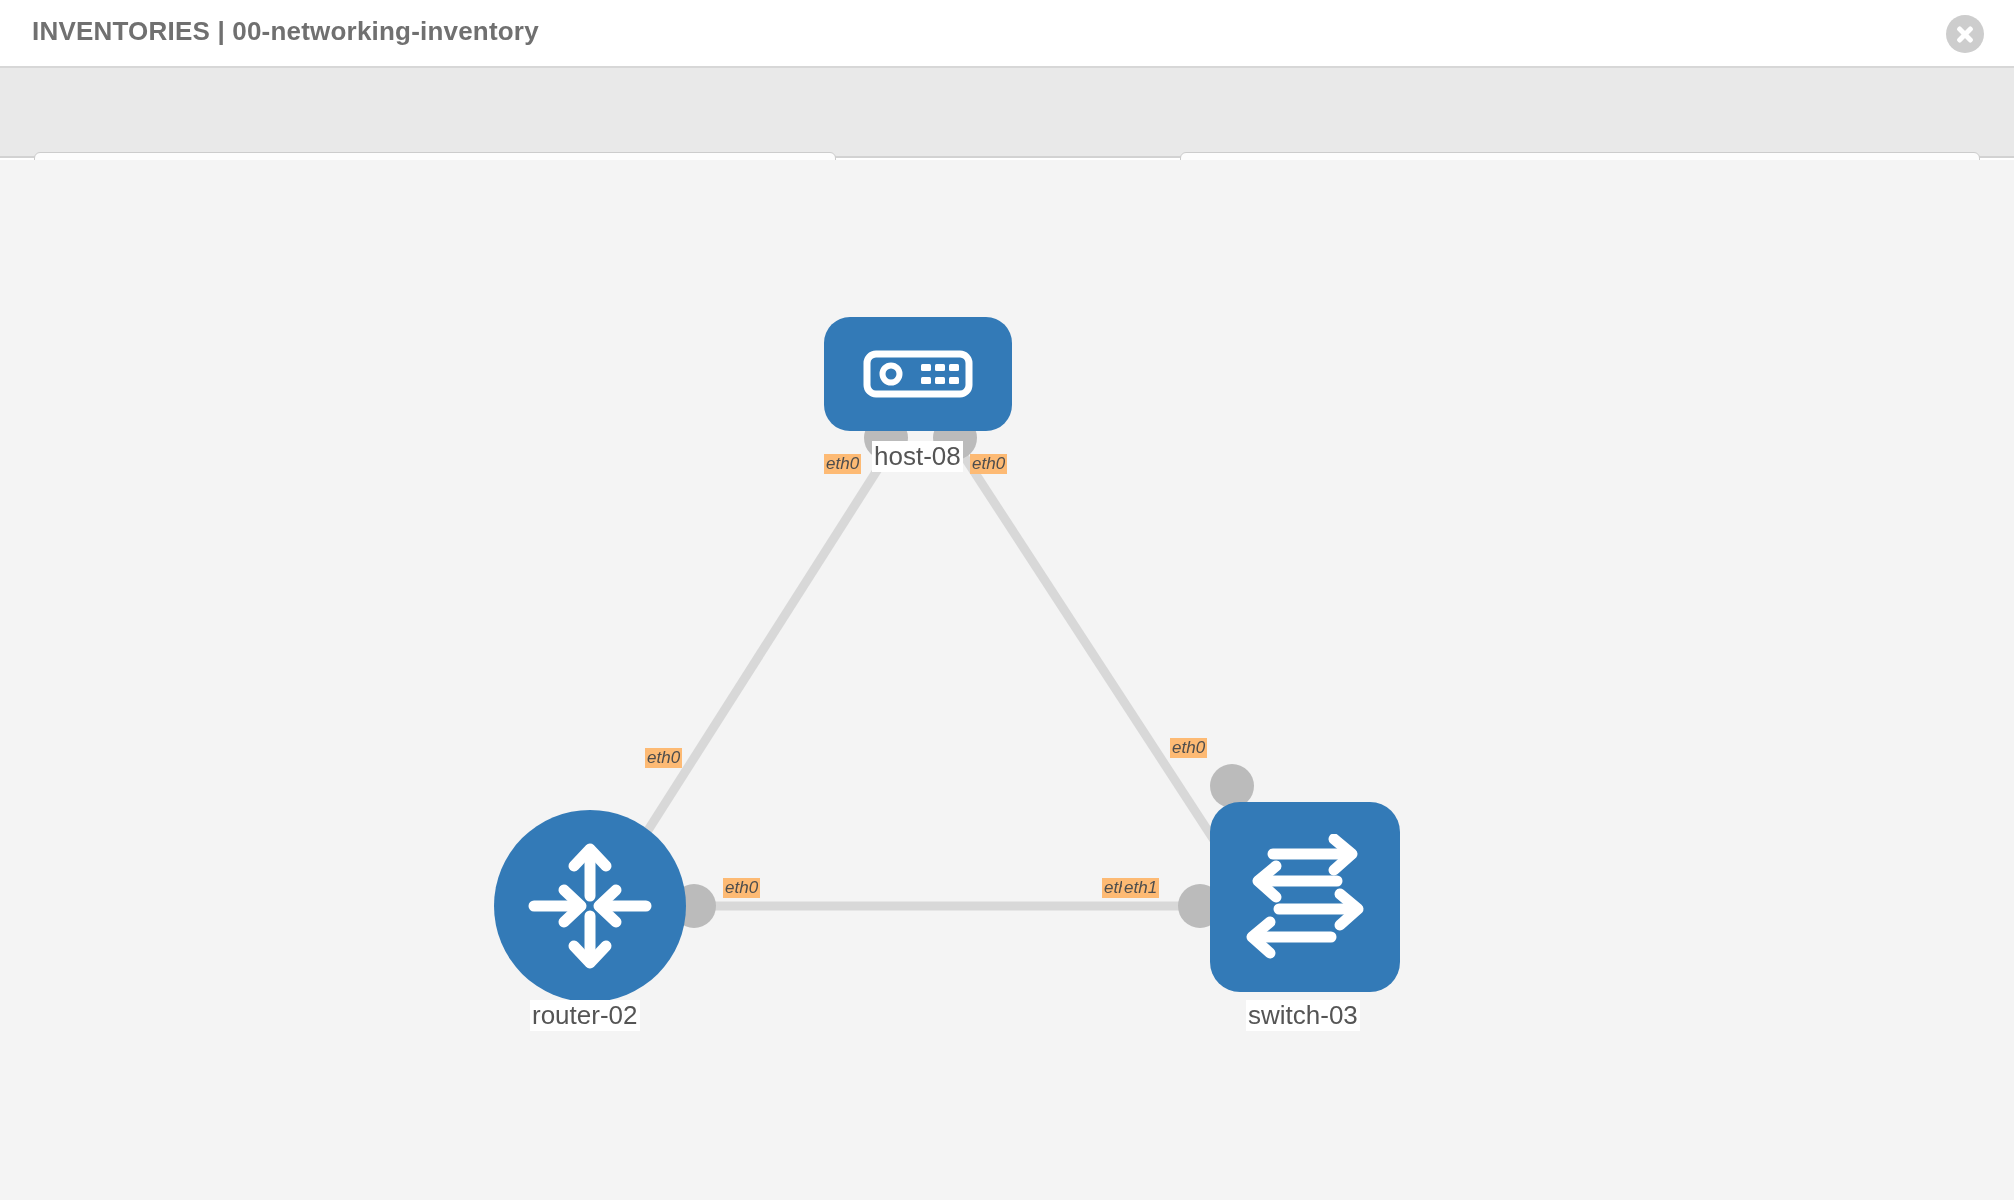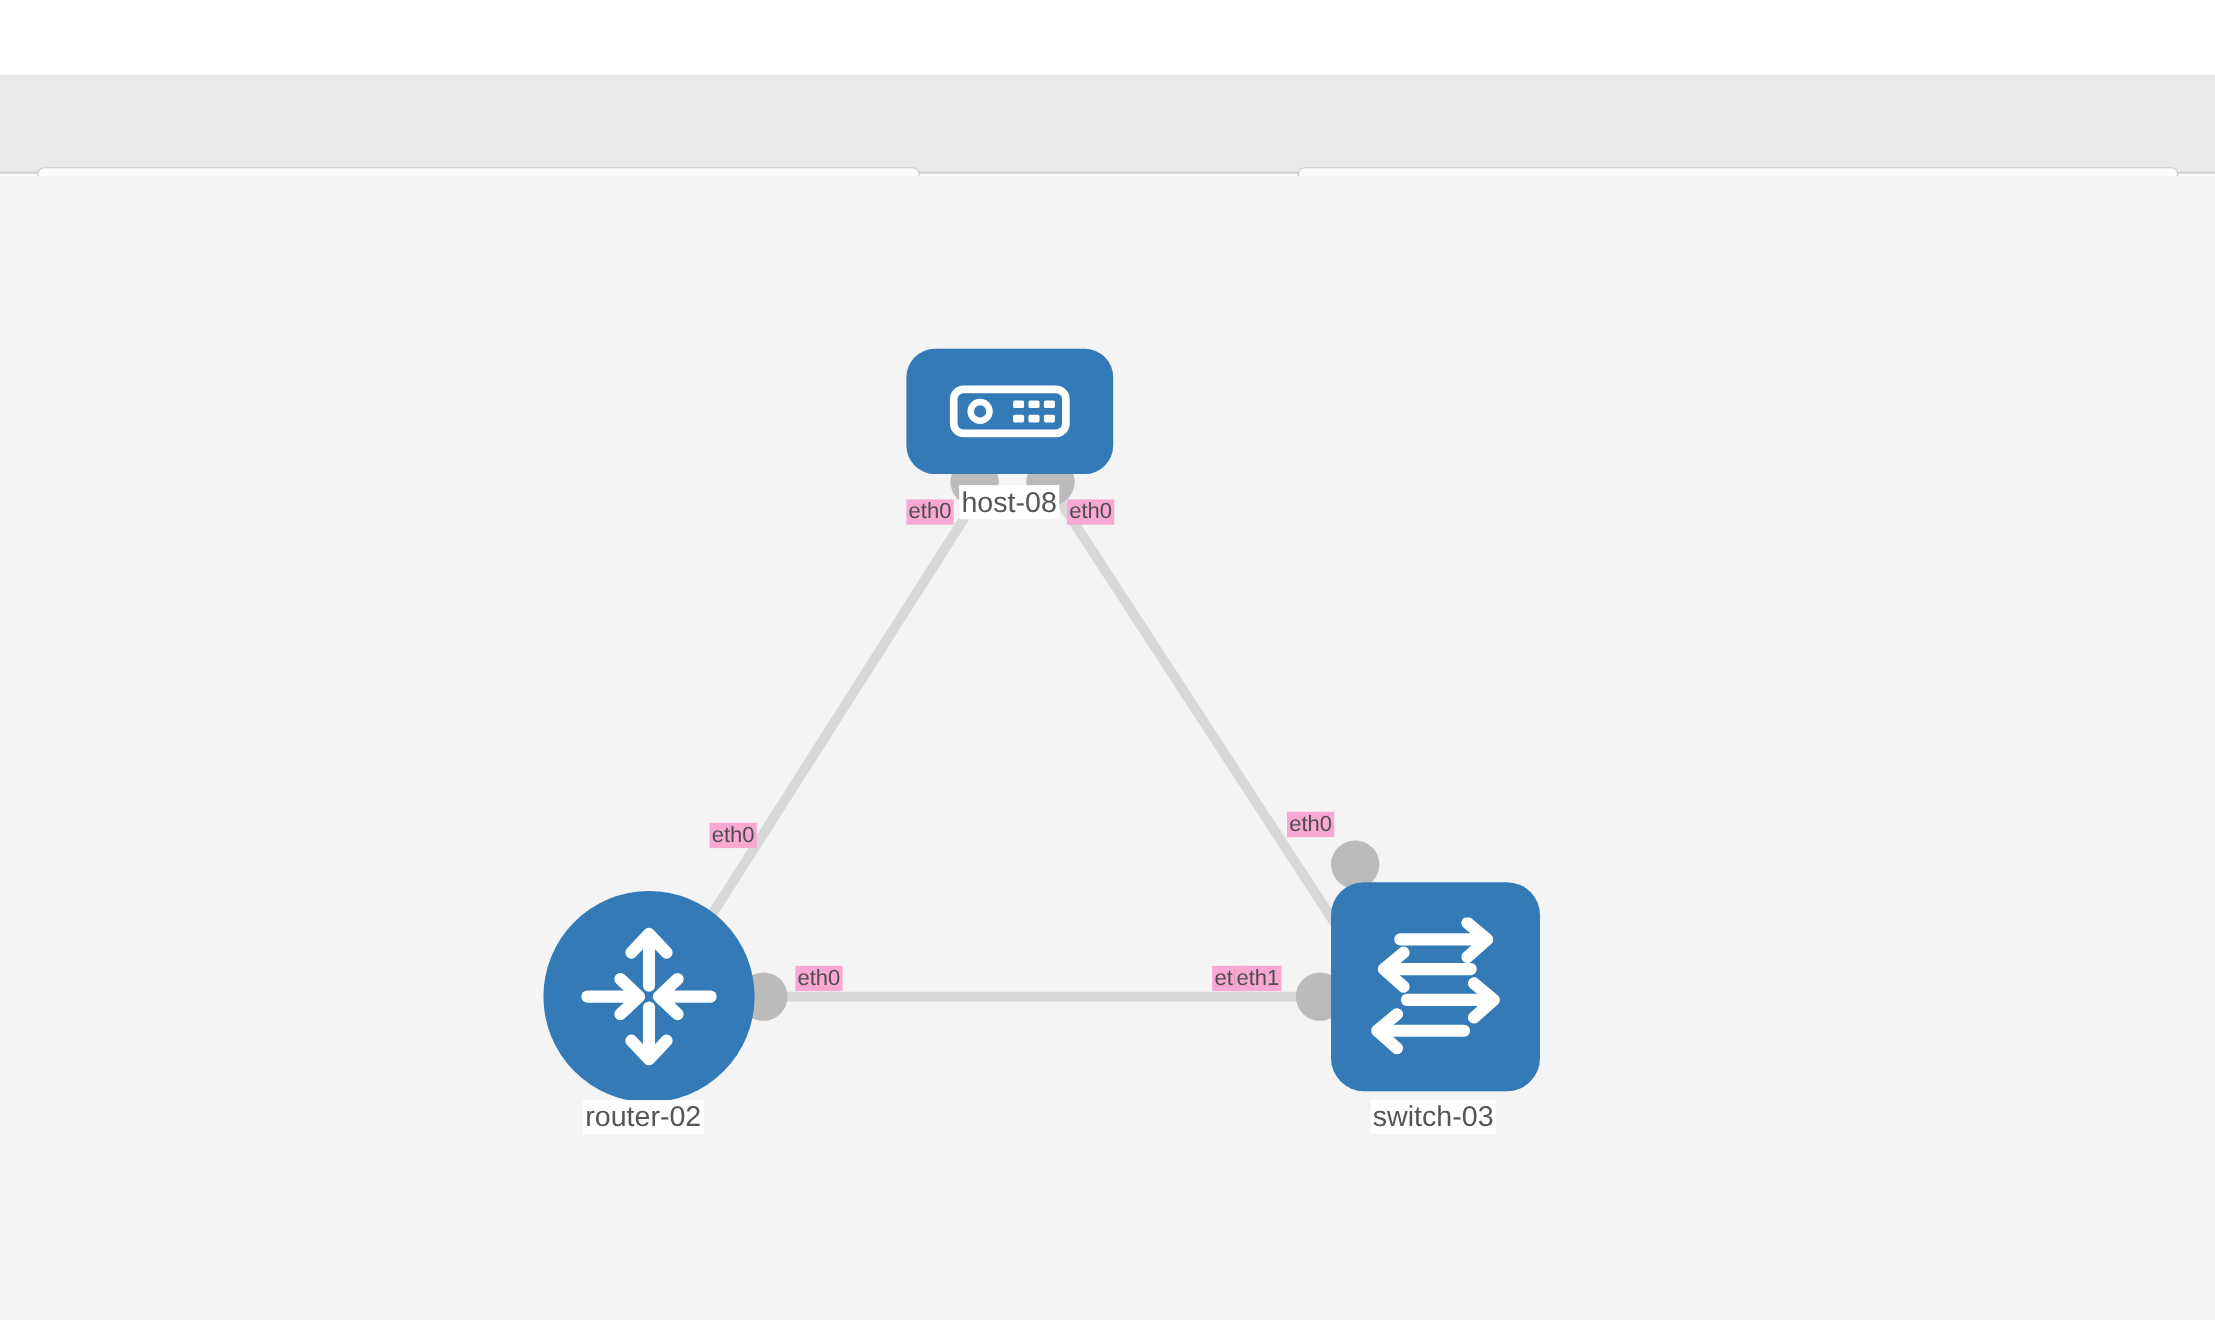--- a/index.html
+++ b/index.html
@@ -112,38 +112,43 @@
     background: #ffffff;
     white-space: nowrap;
     padding: 0 2px;
   }
   .label-host   { left: 872px; top: 281px; }
   .label-router { left: 530px; top: 840px; }
   .label-switch { left: 1246px; top: 840px; }
 
   .port-label {
     position: absolute;
-    font-size: 20px; color: #4d4d4d;
-    background: #f9a8d4;
+    font-size: 17px; color: #4d4d4d;
+    background: #fdba74;
     white-space: nowrap;
     padding: 0 2px;
+    font-style: italic;
   }
   .pl-host-left   { left: 824px;  top: 294px; }
   .pl-host-right  { left: 970px;  top: 294px; }
   .pl-rt-up       { left: 645px;  top: 588px; }
   .pl-sw-up       { left: 1170px; top: 578px; }
   .pl-rt-right    { left: 723px;  top: 718px; }
   .pl-sw-left-a   { left: 1102px; top: 718px; }
   .pl-sw-left-b   { left: 1122px; top: 718px; }
 </style>
 </head>
 <body>
 
 <div id="app">
 
+  <div class="header">
+    <div class="header-title">INVENTORIES | 00-networking-inventory</div>
+    <div class="close-btn"></div>
+  </div>
 
   <div class="toolbar">
 
     <div class="actions-select">
       <span class="actions-label">ACTIONS</span>
       <span class="caret"></span>
     </div>
 
     <div class="tool-icon wrench">
       <svg width="42" height="42" viewBox="0 0 42 42">

